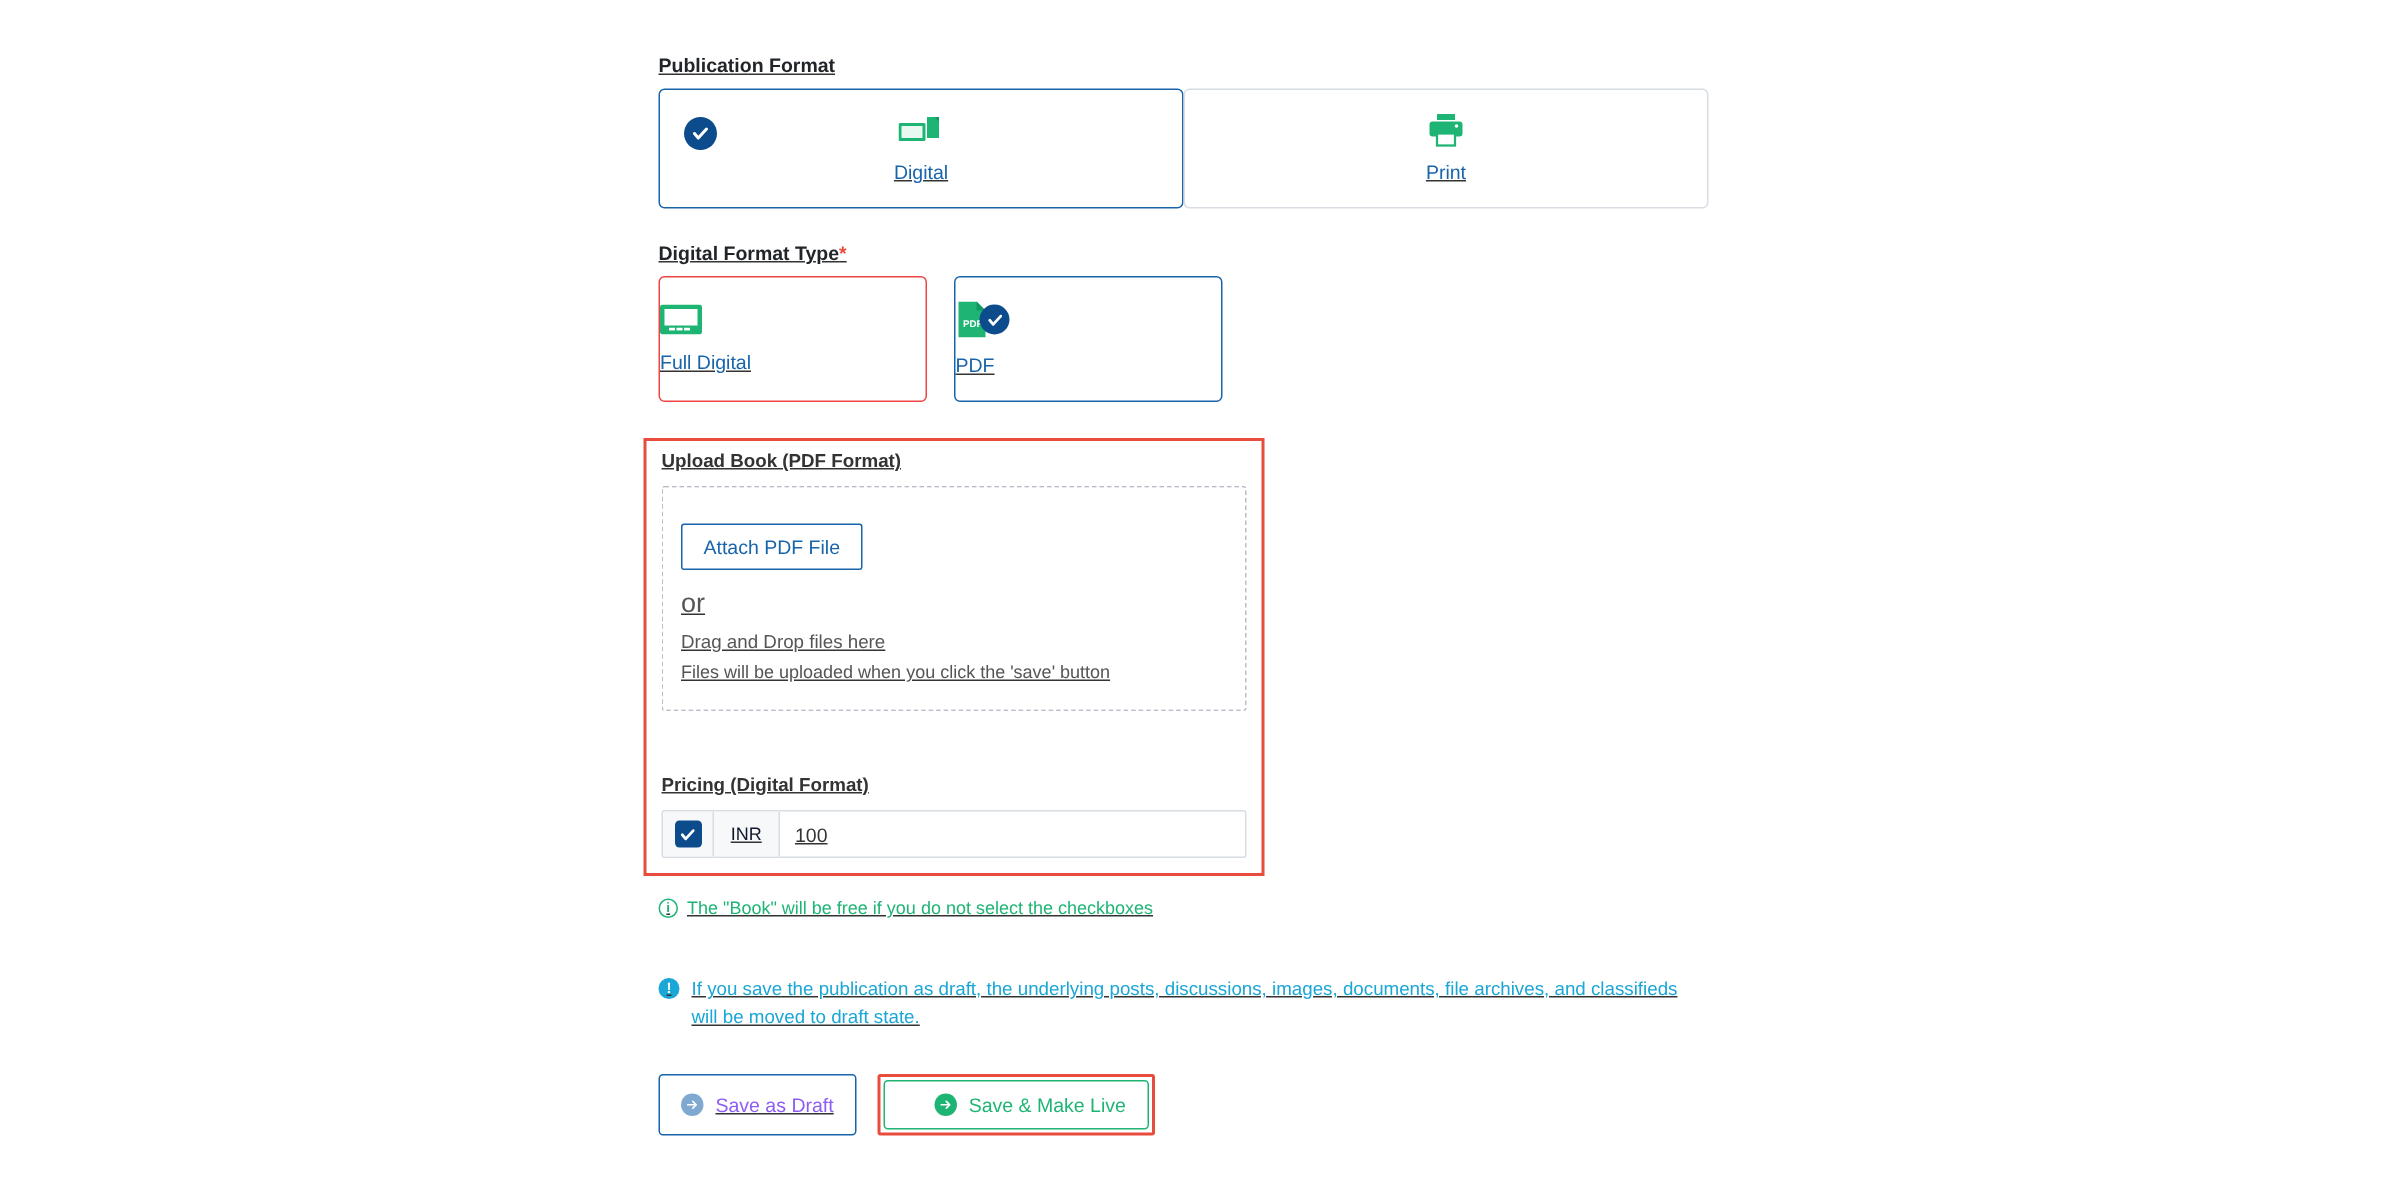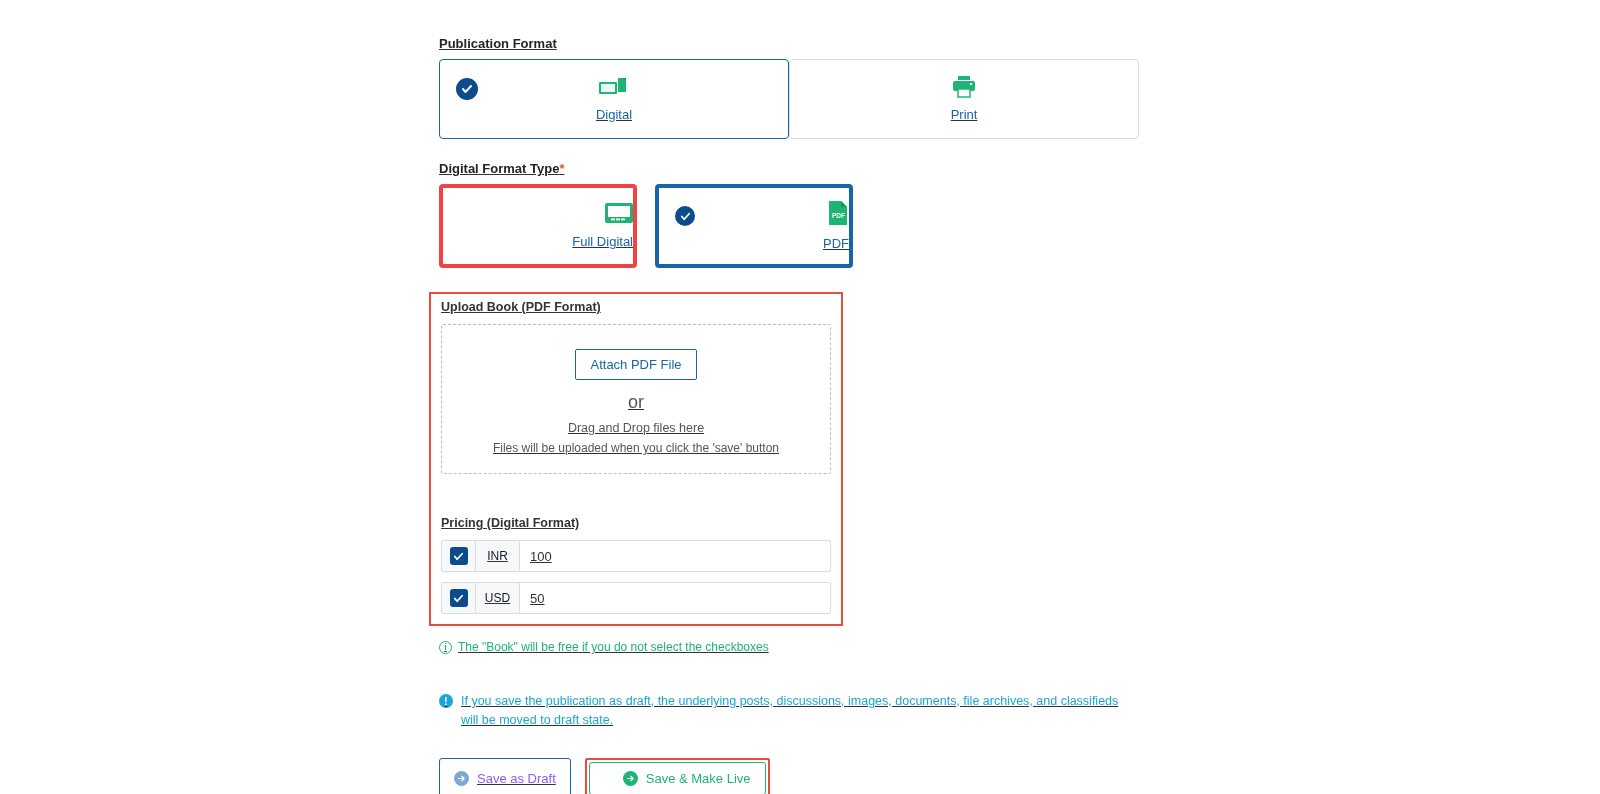--- a/index.html
+++ b/index.html
@@ -28,27 +28,27 @@
     .format-card .card-label { font-size: 13px; color: #1864ab; margin-top: 6px; }
     .format-card .check-badge {
       position: absolute; left: 16px; top: 18px;
       width: 22px; height: 22px; border-radius: 50%;
       background: #0d4c8c; display: flex; align-items: center; justify-content: center;
     }
     .format-card .check-badge svg { width: 12px; height: 12px; }
 
     .type-cards { display: flex; gap: 18px; margin-bottom: 0; }
     .type-card {
-      width: 198px;
-      border: 4px solid #ef4444;
+      width: 179px;
+      border: 1px solid #ef4444;
       border-radius: 4px;
       height: 84px;
       display: flex;
       flex-direction: column;
-      align-items: flex-end;
+      align-items: flex-start;
       justify-content: center;
       position: relative;
       cursor: pointer;
       background: #fff;
     }
     .type-card.selected { border-color: #1864ab; }
     .type-card .card-label { font-size: 13px; color: #1864ab; margin-top: 8px; }
     .type-card .check-badge {
       position: absolute; left: 16px; top: 18px;
       width: 20px; height: 20px; border-radius: 50%;
@@ -62,21 +62,21 @@
       margin-top: 24px;
       padding: 6px 10px 10px 10px;
       width: 414px;
     }
     .upload-label { font-size: 12.5px; font-weight: 600; margin-bottom: 10px; }
 
     .dropzone {
       border: 1px dashed #b8bec7;
       border-radius: 2px;
       padding: 24px 12px 18px;
-      text-align: center;
+      text-align: left;
       margin-bottom: 42px;
     }
     .attach-btn {
       display: inline-block;
       border: 1px solid #1864ab;
       color: #1864ab;
       padding: 7px 14px;
       border-radius: 2px;
       font-size: 13px;
       cursor: pointer;
@@ -209,33 +209,20 @@
             <svg viewBox="0 0 24 24" fill="none" stroke="#fff" stroke-width="4" stroke-linecap="round" stroke-linejoin="round">
                 <polyline points="4,12 9,18 20,6"></polyline>
               </svg>
           </div>
         </div>
         <div class="currency-cell">INR</div>
         <div class="value-cell">
             <input type="text" value="100" style="">
           </div>
       </div>
-      <div class="price-row">
-        <div class="cb-cell">
-          <div class="cb">
-            <svg viewBox="0 0 24 24" fill="none" stroke="#fff" stroke-width="4" stroke-linecap="round" stroke-linejoin="round">
-                <polyline points="4,12 9,18 20,6"></polyline>
-              </svg>
-          </div>
-        </div>
-        <div class="currency-cell">USD</div>
-        <div class="value-cell">
-            <input type="text" value="50" style="">
-          </div>
-      </div>
     </div>
 
     <div class="hint-row hint-green">
       <span class="info-icon-circle">i</span>
       <span>The "Book" will be free if you do not select the checkboxes</span>
     </div>
 
     <div class="warn-row">
       <span class="warn-icon">!</span>
       <span>If you save the publication as draft, the underlying posts, discussions, images, documents, file archives, and classifieds will be moved to draft state.</span>

